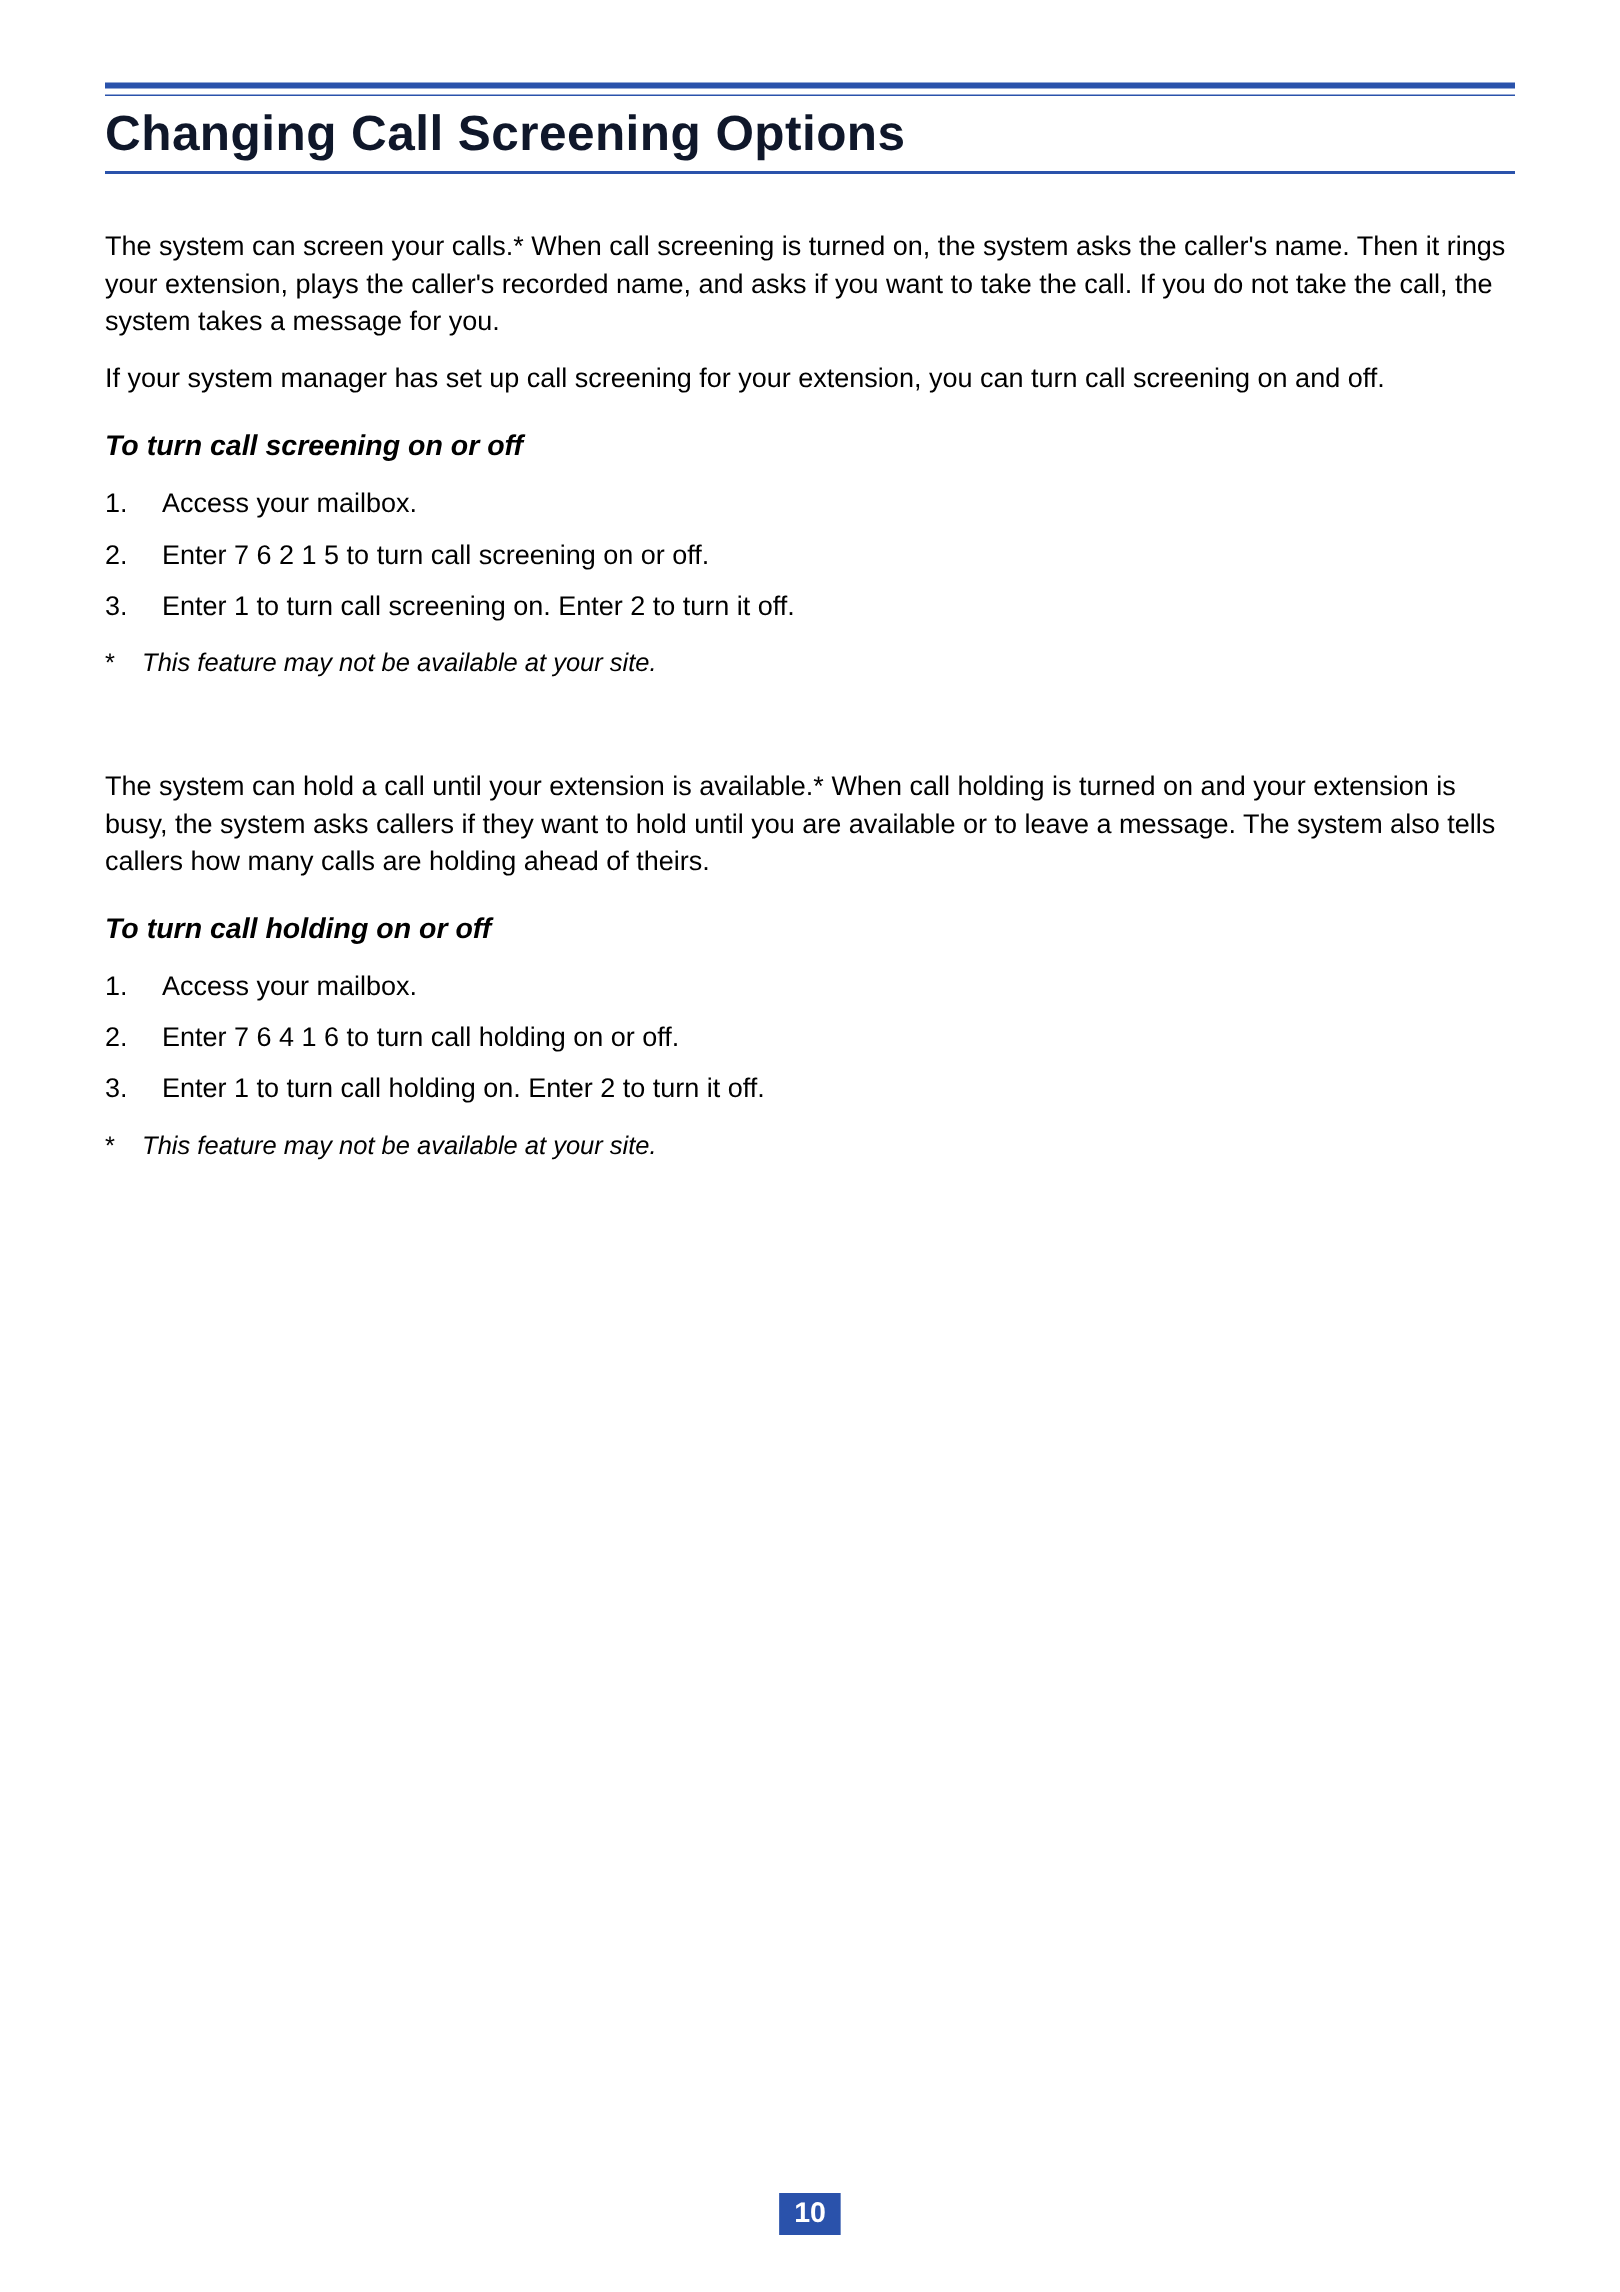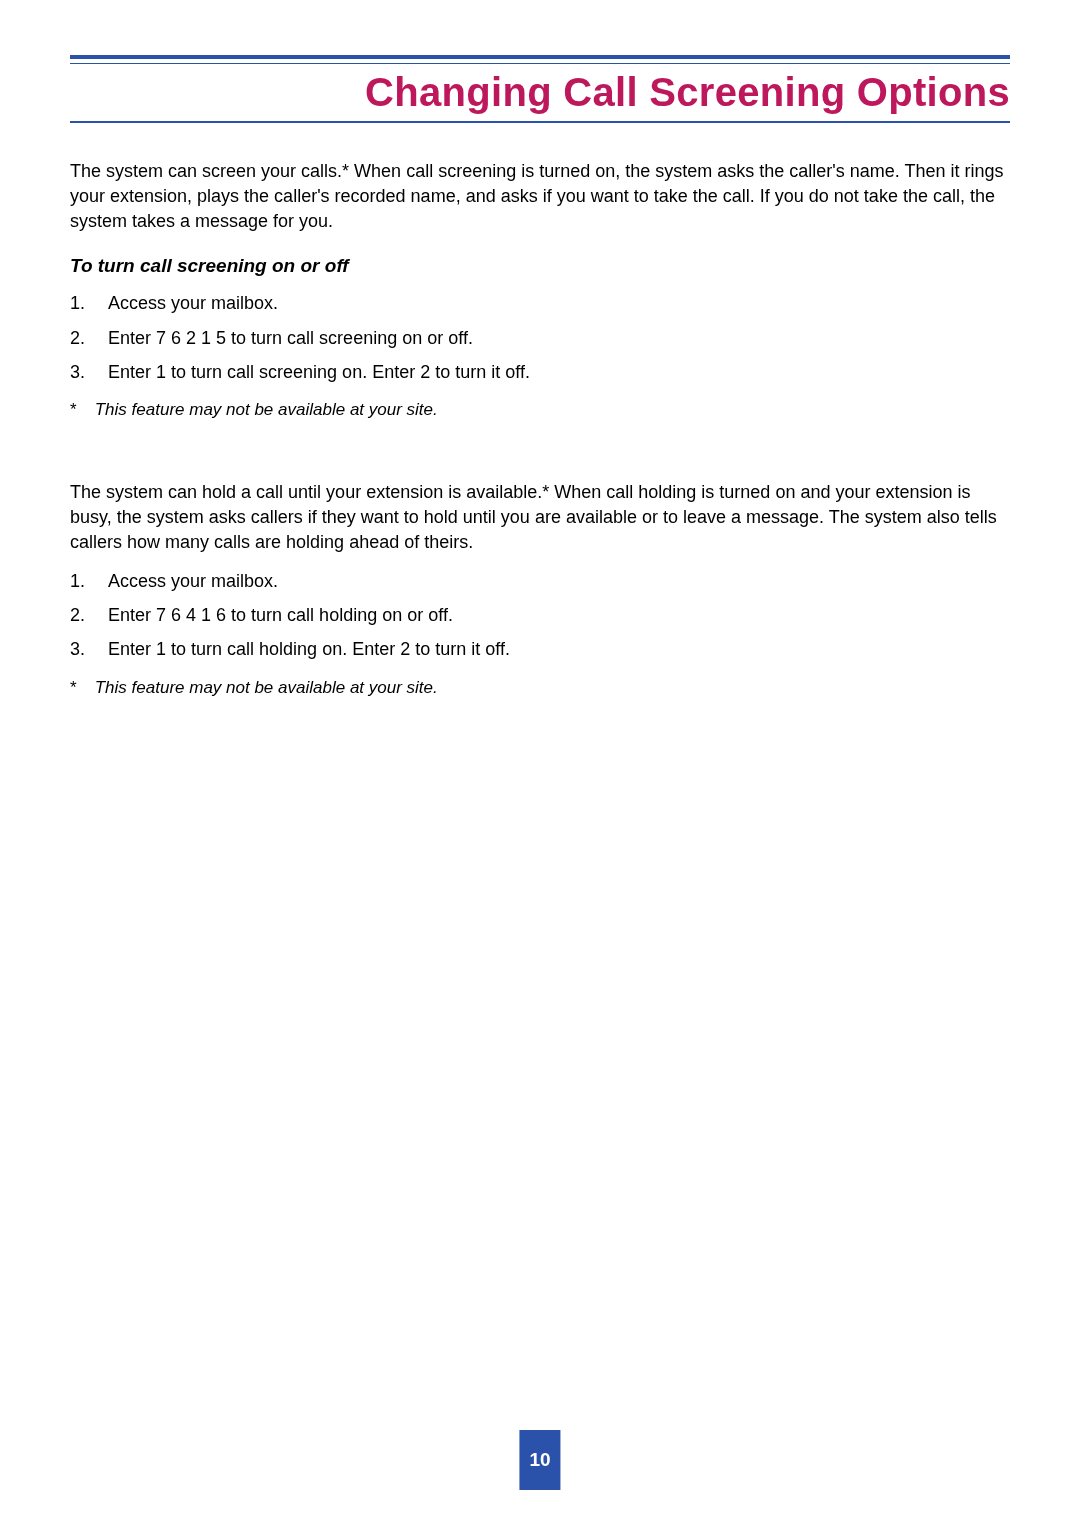--- a/index.html
+++ b/index.html
@@ -20,24 +20,24 @@
     border-top: 4px solid #2a52ab;
     border-bottom: 2px solid #2a52ab;
     padding: 4px 0 2px 0;
     margin-bottom: 36px;
   }
   .inner-line {
     border-top: 1px solid #2a52ab;
     padding-top: 2px;
   }
   .section-title {
-    text-align: right;
-    color: #be185d;
+    text-align: left;
+    color: #0f172a;
     font-weight: 900;
-    font-size: 40px;
+    font-size: 33px;
     letter-spacing: 0.3px;
     margin: 4px 0 4px 0;
     font-family: Arial, "Arial Black", Helvetica, sans-serif;
   }
   .body-text {
     font-size: 18px;
     line-height: 1.38;
     margin: 0 0 14px 0;
     font-family: Liberation Sans, sans-serif;
   }
@@ -81,36 +81,37 @@
   }
   .page-number {
     position: absolute;
     left: 50%;
     transform: translateX(-50%);
     bottom: 38px;
     background: #2a52ab;
     color: #fff;
     font-weight: 900;
     font-size: 19px;
-    padding: 19px 10px;
+    padding: 3px 10px;
     font-family: Arial, Helvetica, sans-serif;
   }
 </style>
 </head>
 <body>
 
 <div class="page">
 
   <div class="section-title-wrap">
     <div class="inner-line">
       <h1 class="section-title">Changing Call Screening Options</h1>
     </div>
   </div>
 
   <p class="body-text">The system can screen your calls.*  When call screening is turned on, the system asks the caller's name. Then it rings your extension, plays the caller's recorded name, and asks if you want to take the call. If you do not take the call, the system takes a message for you.</p>
+  <p class="body-text">If your system manager has set up call screening for your extension, you can turn call screening on and off.</p>
 
   <div class="subhead">To turn call screening on or off</div>
 
   <ol class="steps">
     <li>
       <span class="step-num">1.</span>
       <span class="step-text">Access your mailbox.</span>
     </li>
     <li>
       <span class="step-num">2.</span>
@@ -125,20 +126,21 @@
   <p class="footnote">
     <span class="ast">*</span>
     <span>This feature may not be available at your site.</span>
   </p>
 
   <div class="section-gap"></div>
 
 
   <p class="body-text">The system can hold a call until your extension is available.*  When call holding is turned on and your extension is busy, the system asks callers if they want to hold until you are available or to leave a message. The system also tells callers how many calls are holding ahead of theirs.</p>
 
+  <div class="subhead">To turn call holding on or off</div>
 
   <ol class="steps">
     <li>
       <span class="step-num">1.</span>
       <span class="step-text">Access your mailbox.</span>
     </li>
     <li>
       <span class="step-num">2.</span>
       <span class="step-text">Enter 7 6 4 1 6 to turn call holding on or off.</span>
     </li>

